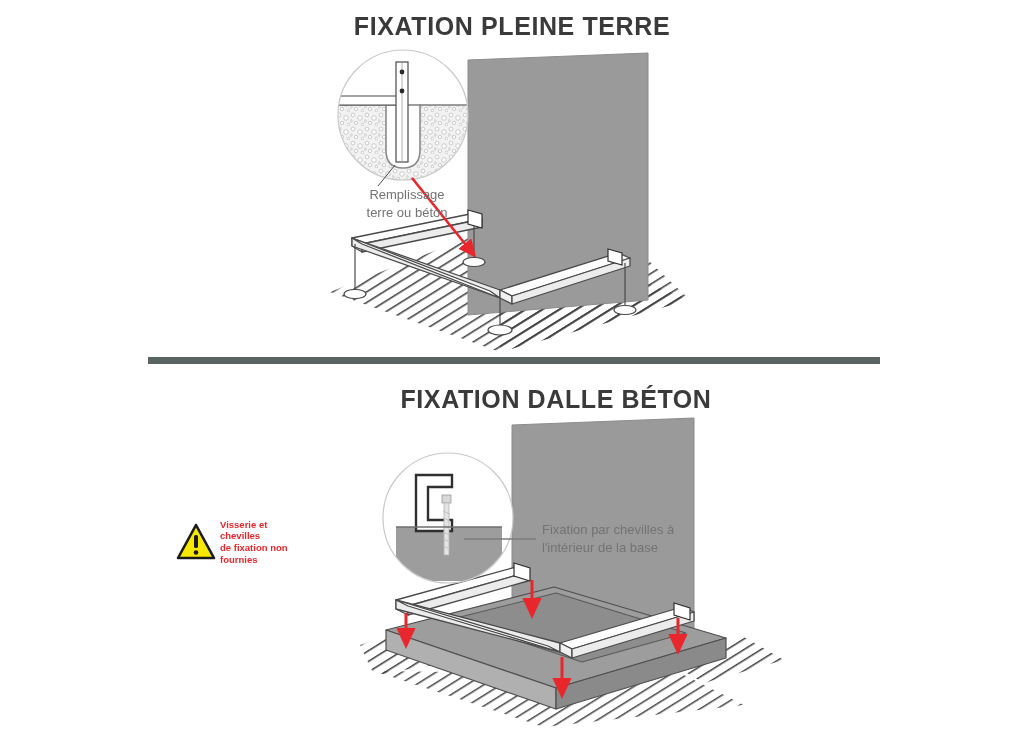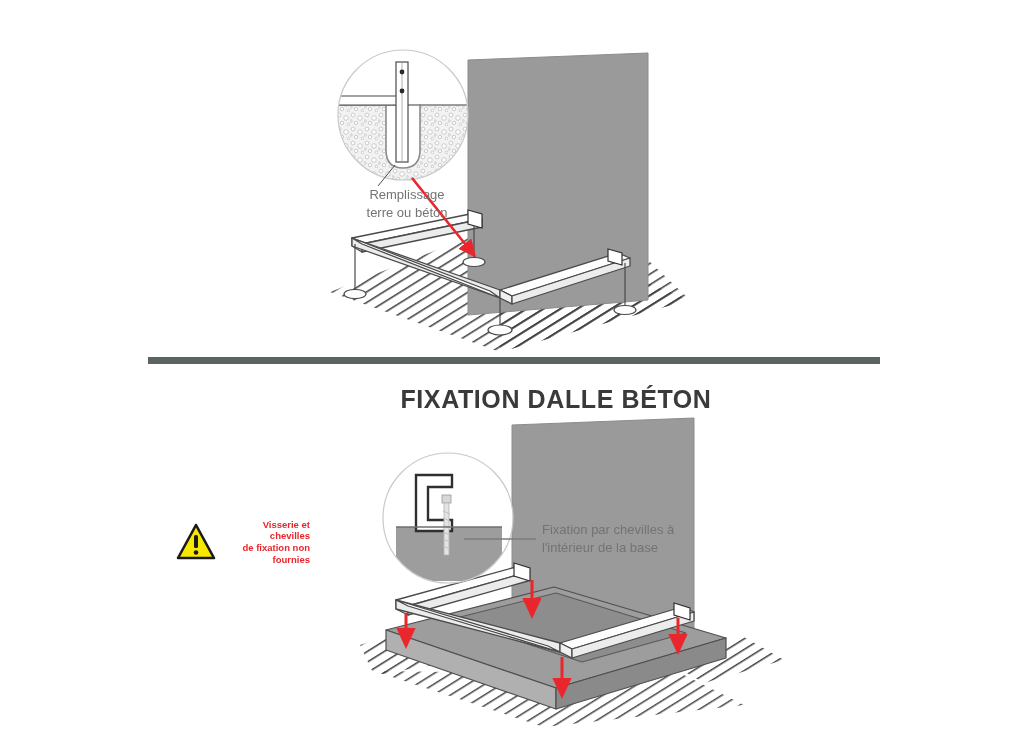--- a/index.html
+++ b/index.html
@@ -47,32 +47,33 @@
 
   .warn-box{
     position:absolute;left:176px;top:518px;width:134px;height:48px;
     display:flex;align-items:center;gap:4px;
   }
   .warn-text{
     color:#e8262c;
     font-size:9.5px;
     font-weight:bold;
     line-height:1.22;
-    text-align:right;
+    text-align:left;
     white-space:pre-line;
     flex:1;
   }
 </style>
 </head>
 <body>
 
 <div class="stage">
 
   <div class="panel" id="panel-top">
 
+    <div class="section-title" id="title-top">FIXATION PLEINE TERRE</div>
 
     <svg class="svg-layer" width="1024" height="355" viewBox="0 0 1024 355">
       <defs>
         <pattern id="groundHatchTop" width="9" height="9" patternUnits="userSpaceOnUse" patternTransform="rotate(58)">
           <line x1="0" y1="0" x2="0" y2="9" stroke="#3c3c3c" stroke-width="3.2"></line>
         </pattern>
         <pattern id="speckle" width="14" height="14" patternUnits="userSpaceOnUse">
           <rect width="14" height="14" fill="#f2f2f2"></rect>
           <circle cx="3" cy="3" r="1.9" fill="#ffffff" stroke="#b9b9b9" stroke-width="0.7"></circle>
           <circle cx="10" cy="6" r="2.3" fill="#ffffff" stroke="#b9b9b9" stroke-width="0.7"></circle>

